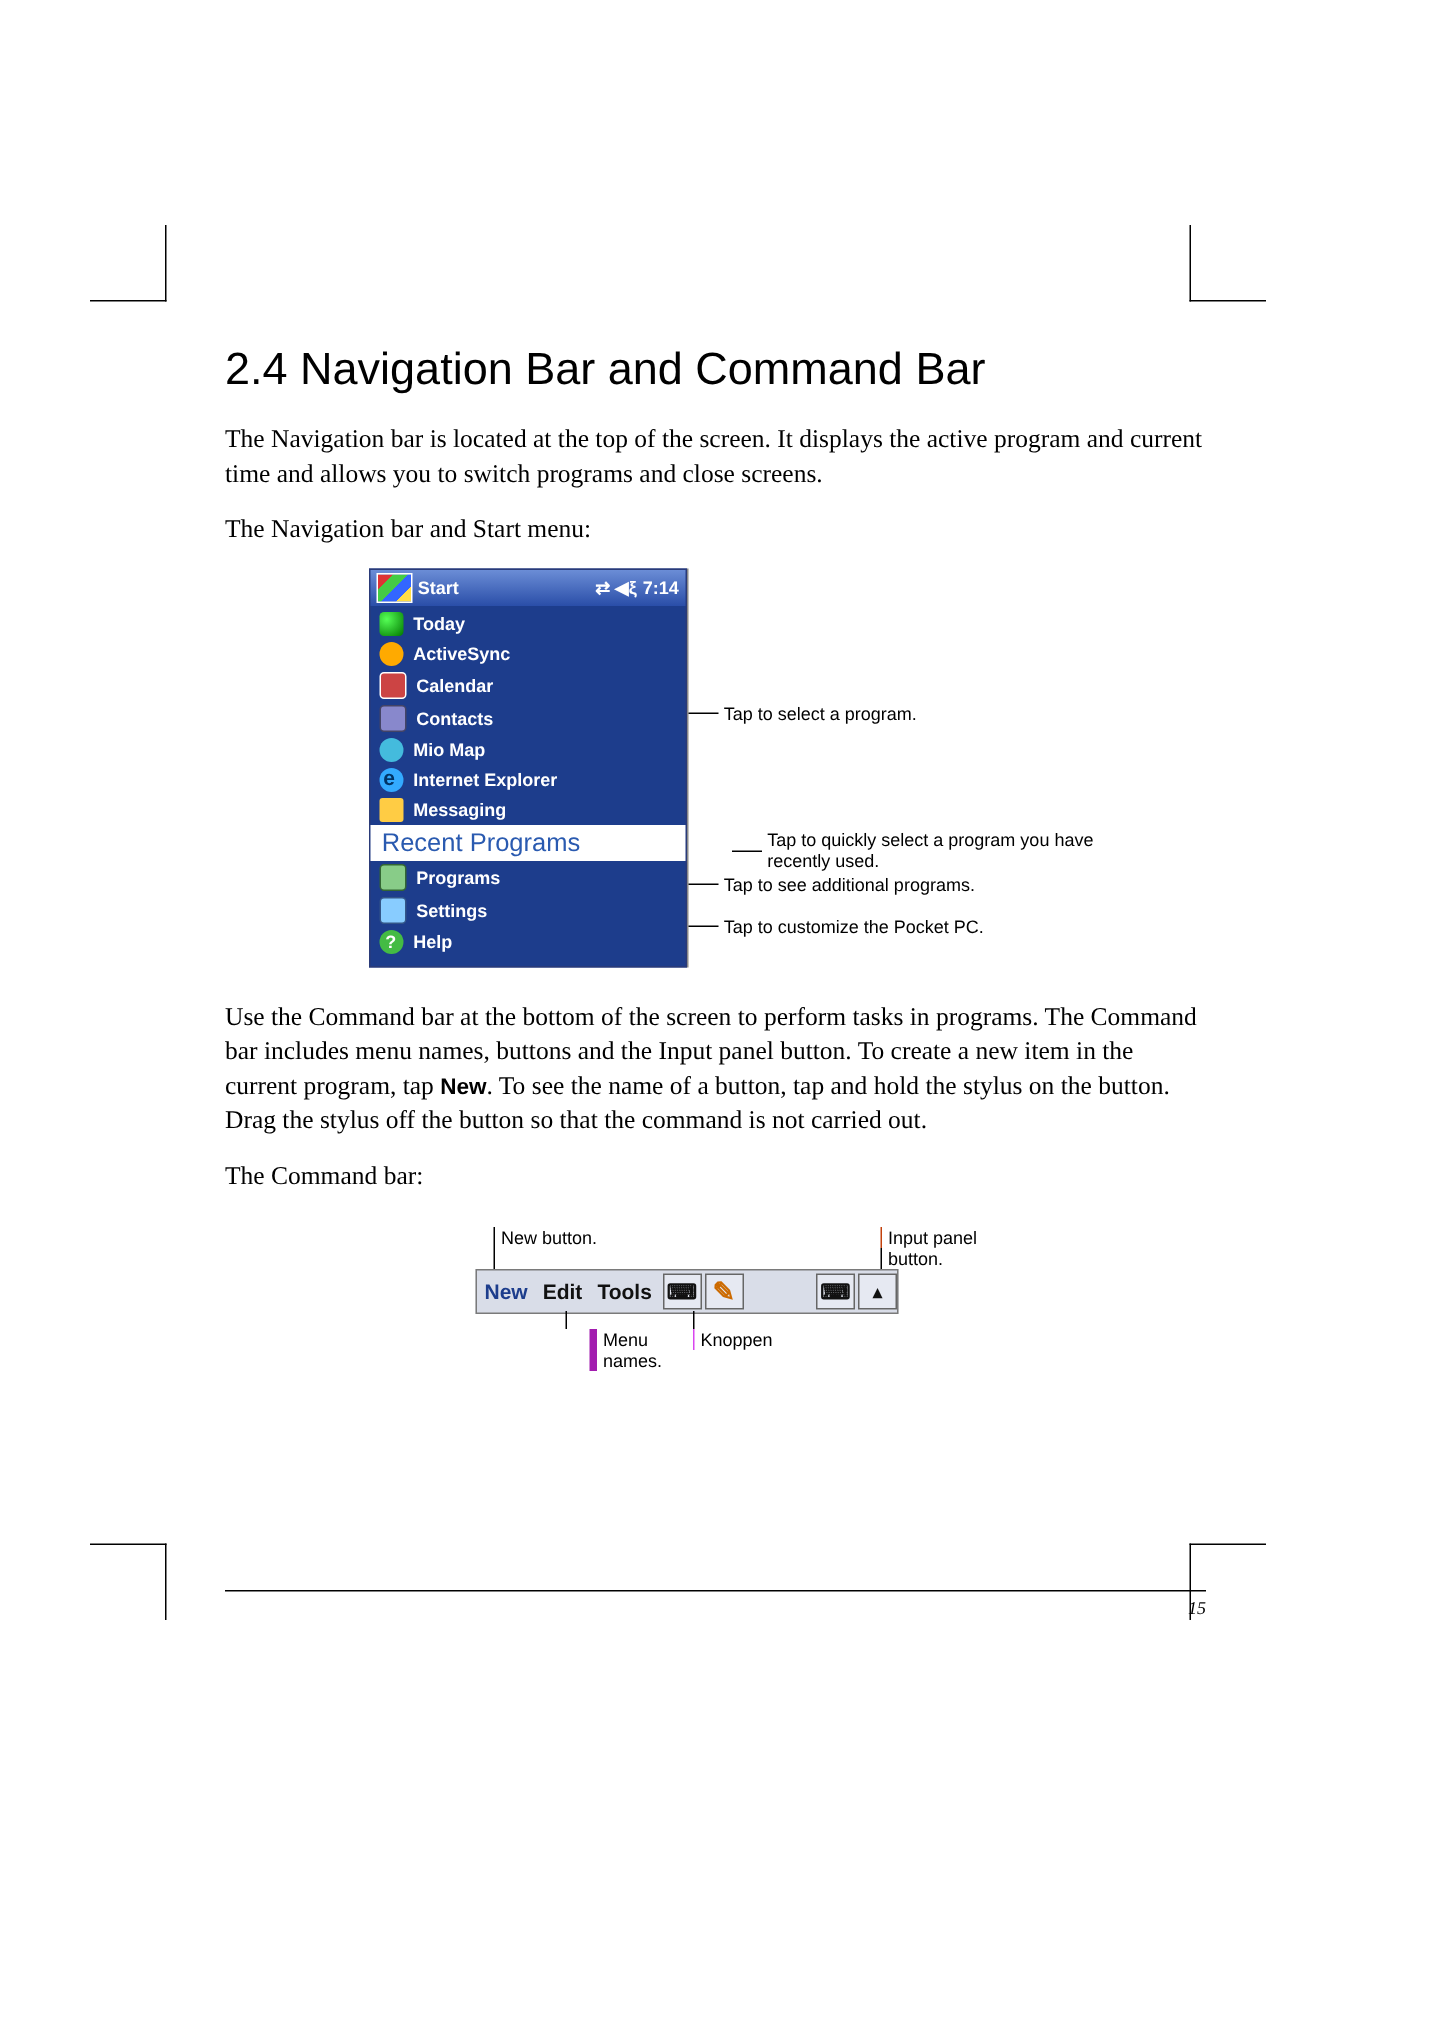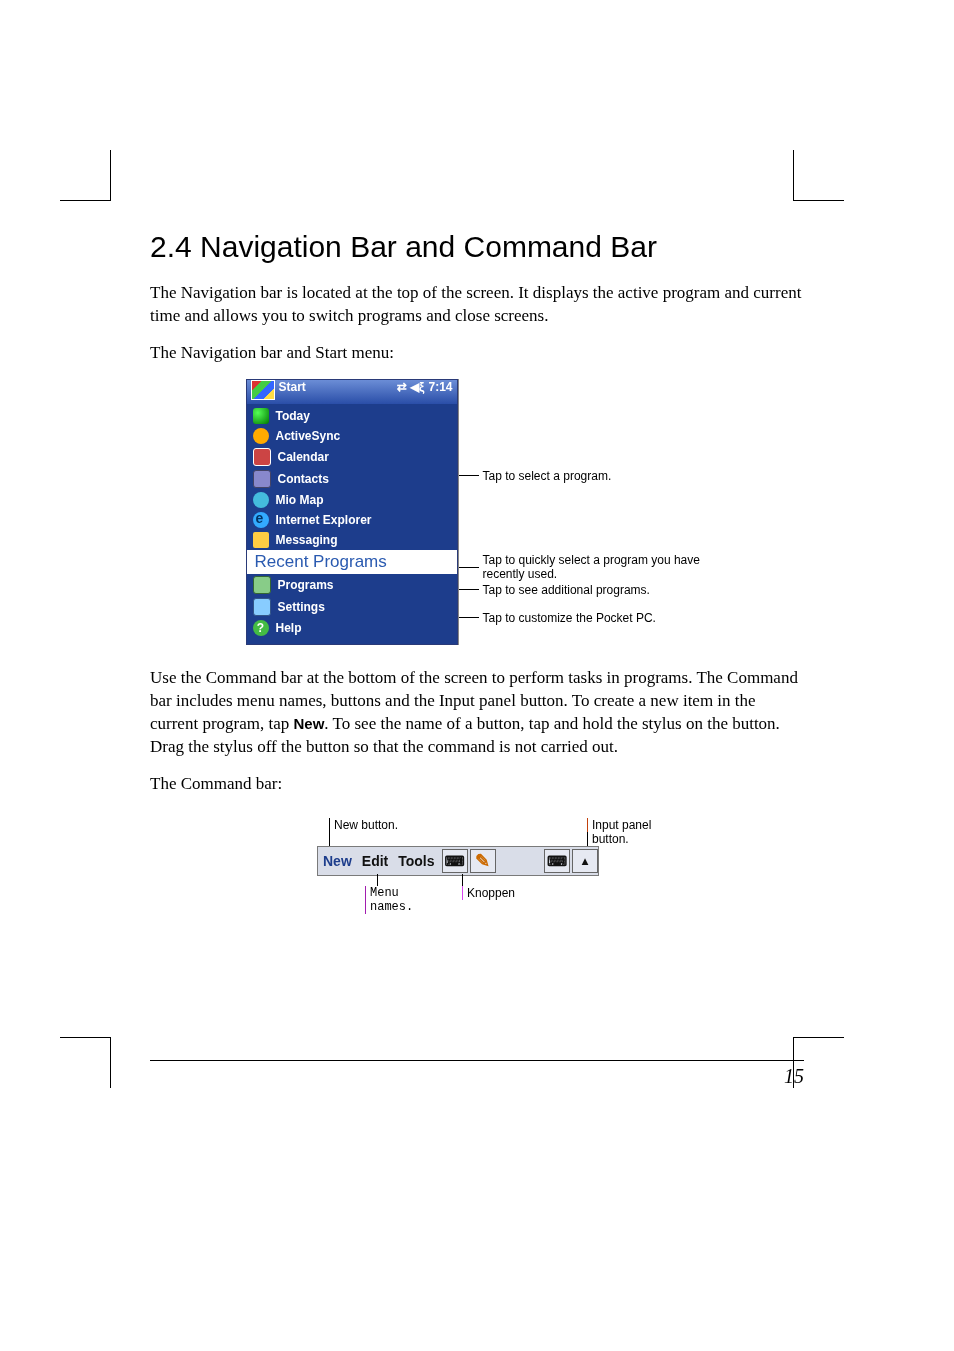--- a/index.html
+++ b/index.html
@@ -50,21 +50,21 @@
   .ppc {
     width: 210px;
     border: 1px solid #2a3a78;
     background: #1d3d8c;
     color: #fff;
   }
   .titlebar {
     background: linear-gradient(#6b8dd6,#2a4ea8);
     height: 24px;
     display: flex;
-    align-items: flex-start;
+    align-items: center;
     padding: 0 4px;
     gap: 4px;
     font-weight: bold;
   }
   .titlebar .flag {
     width: 22px; height: 18px;
     background: linear-gradient(135deg,#d33 0 25%,#4c4 25% 50%,#36f 50% 75%,#fd4 75% 100%);
     border:1px solid #fff;
   }
   .titlebar .spacer { flex:1; }
@@ -128,21 +128,21 @@
   }
   .cmdbar .kbd::before{content:"⌨";font-size:14px;}
   .cmdbar .pencil{ color:#cc6a00; font-size:18px; }
   .cmdbar .flex{flex:1;}
   .cmdbar .right{display:flex;align-items:center;}
   .cmdbar .tri::before{content:"▴";font-size:12px;}
   .f2-label{position:absolute;font-size:12px;}
   .f2-line{position:absolute;background:#000;}
 
   .footer-line { border-top:1px solid #000; margin-top: 140px; }
-  .page-num { font-style: italic; font-family: "Times New Roman"; font-size:20px; text-align:right; margin-top:4px; }
+  .page-num { font-style: italic; font-family: "Times New Roman"; font-size:12px; text-align:right; margin-top:4px; }
 </style>
 </head>
 <body>
 
 <div class="page">
 
   <div class="crop-tl"></div>
   <div class="crop-tr"></div>
   <div class="crop-bl"></div>
   <div class="crop-br"></div>
@@ -204,21 +204,21 @@
           <span class="mi-icon ic-help">?</span>
           <span>Help</span>
         </div>
       </div>
     </div>
     <div class="right-side">
       <div class="callout" style="top:90px;left:0;">
         <span class="line" style="width:20px;"></span>
         <span class="text">Tap to select a program.</span>
       </div>
-      <div class="callout" style="top:174px;left:0;">
+      <div class="callout" style="top:174px;left:0;padding-left:29px;">
         <span class="line" style="width:20px;"></span>
         <span class="text wrap">Tap to quickly select a program you have recently used.</span>
       </div>
       <div class="callout" style="top:204px;left:0;">
         <span class="line" style="width:20px;"></span>
         <span class="text">Tap to see additional programs.</span>
       </div>
       <div class="callout" style="top:232px;left:0;">
         <span class="line" style="width:20px;"></span>
         <span class="text">Tap to customize the Pocket PC.</span>
@@ -249,21 +249,21 @@
             <span class="pencil">✎</span>
           </span>
         <span class="flex"></span>
         <span class="right">
           <span class="iconbox kbd"></span>
           <span class="iconbox tri"></span>
         </span>
       </div>
 
       <div class="f2-line" style="top:64px;left:100px;width:1px;height:12px;"></div>
-      <div class="f2-label" style="top:76px;left:88px;border-left:1px solid #a21caf;padding-left:4px;width:50px;font-family:Liberation Mono, monospace;">Menu names.</div>
+      <div class="f2-label" style="top:76px;left:116px;border-left:5px solid #a21caf;padding-left:4px;width:50px;">Menu names.</div>
 
       <div class="f2-line" style="top:64px;left:185px;width:1px;height:12px;"></div>
       <div class="f2-label" style="top:76px;left:185px;border-left:1px solid #d946ef;padding-left:4px;">Knoppen</div>
     </div>
   </div>
 
   <div class="footer-line"></div>
   <div class="page-num">15</div>
 
 </div>

